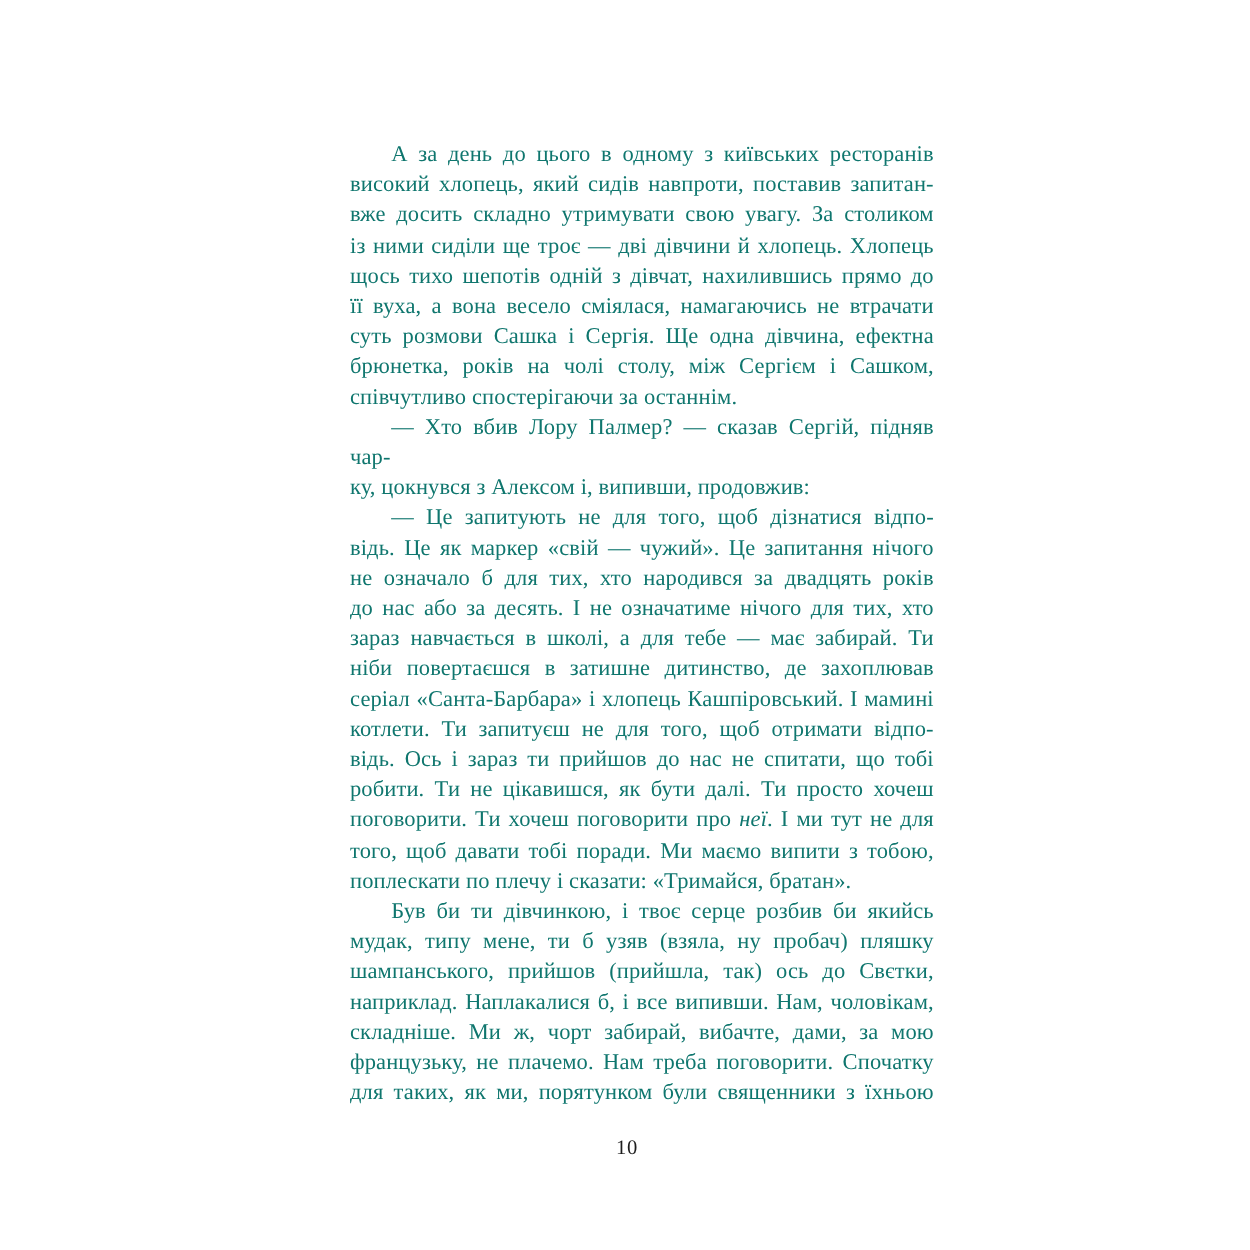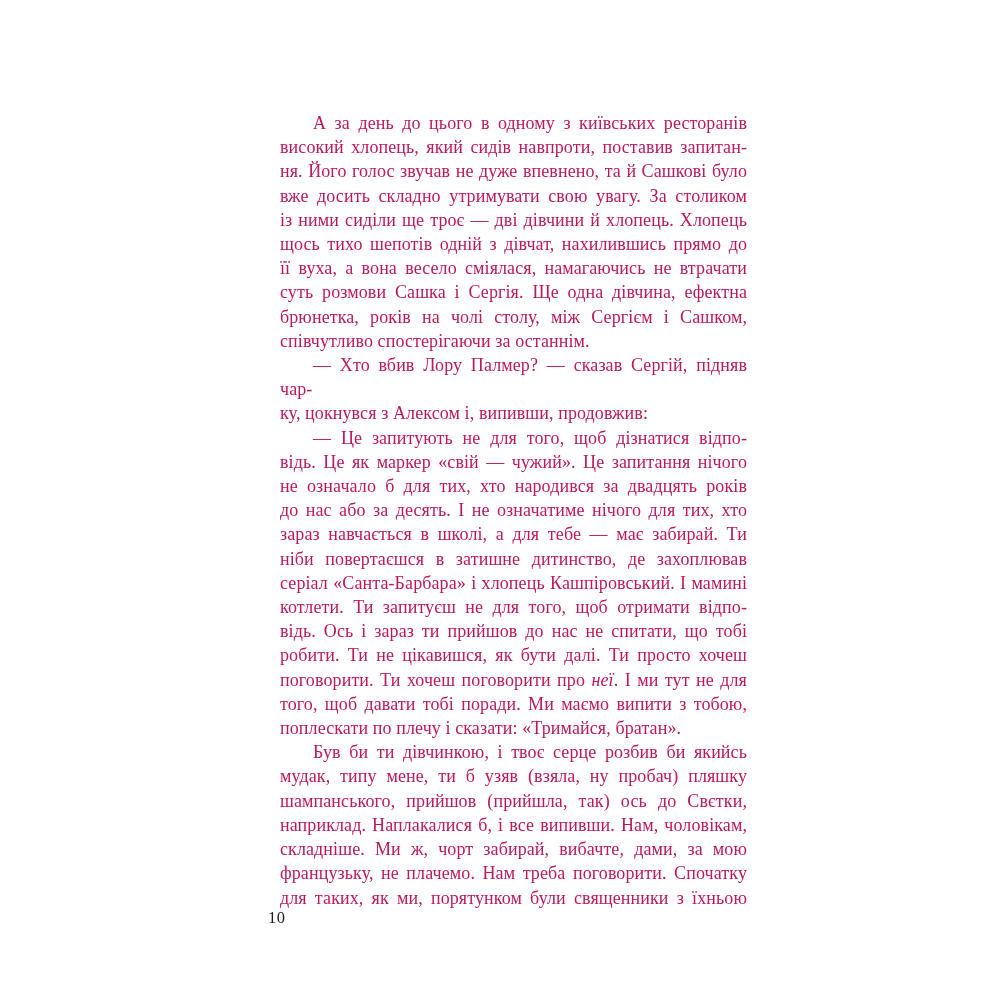--- a/index.html
+++ b/index.html
@@ -44,36 +44,36 @@
     text-indent: 33px;
   }
   .it {
     font-style: italic;
   }
   .page-footer {
     position: absolute;
     left: 268px;
     top: 908px;
     width: 467px;
+    text-align: center;
   }
   .page-number {
     font-size: 16.5px;
     color: #1d1d1d;
     letter-spacing: 0.5px;
   }
 </style>
 </head>
 <body style="background: rgb(255, 255, 255);">
 
 <div class="book-page">
-  <section class="text-block" style="color: #be185d;">
+  <section class="text-block" style="color: #0f766e;">
       <div class="paragraph">
         <div class="line indent">А за день до цього в одному з київських ресторанів</div>
         <div class="line">високий хлопець, який сидів навпроти, поставив запитан-</div>
-        <div class="line">ня. Його голос звучав не дуже впевнено, та й Сашкові було</div>
         <div class="line">вже досить складно утримувати свою увагу. За столиком</div>
         <div class="line">із ними сиділи ще троє — дві дівчини й хлопець. Хлопець</div>
         <div class="line">щось тихо шепотів одній з дівчат, нахилившись прямо до</div>
         <div class="line">її вуха, а вона весело сміялася, намагаючись не втрачати</div>
         <div class="line">суть розмови Сашка і Сергія. Ще одна дівчина, ефектна</div>
         <div class="line">брюнетка, років на чолі столу, між Сергієм і Сашком,</div>
         <div class="line last">співчутливо спостерігаючи за останнім.</div>
       </div>
       <div class="paragraph">
         <div class="line indent">— Хто вбив Лору Палмер? — сказав Сергій, підняв чар-</div>

